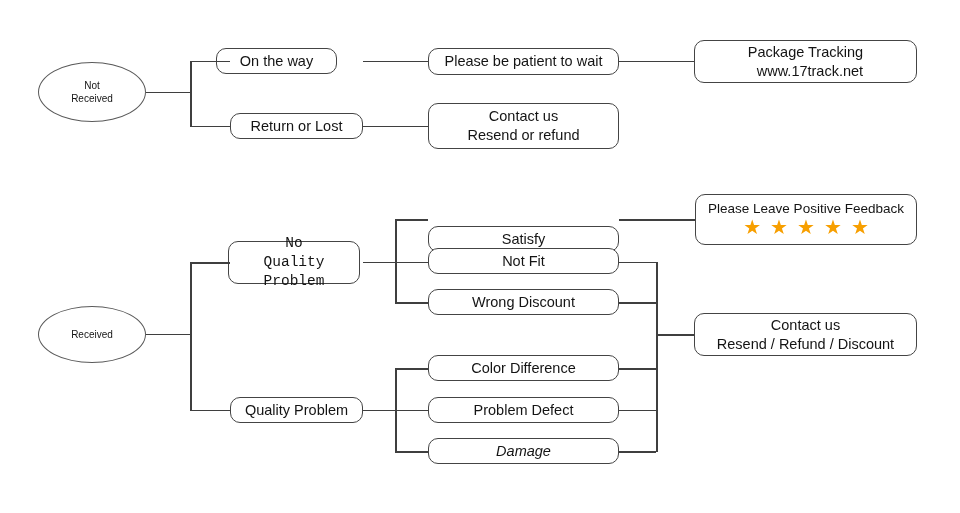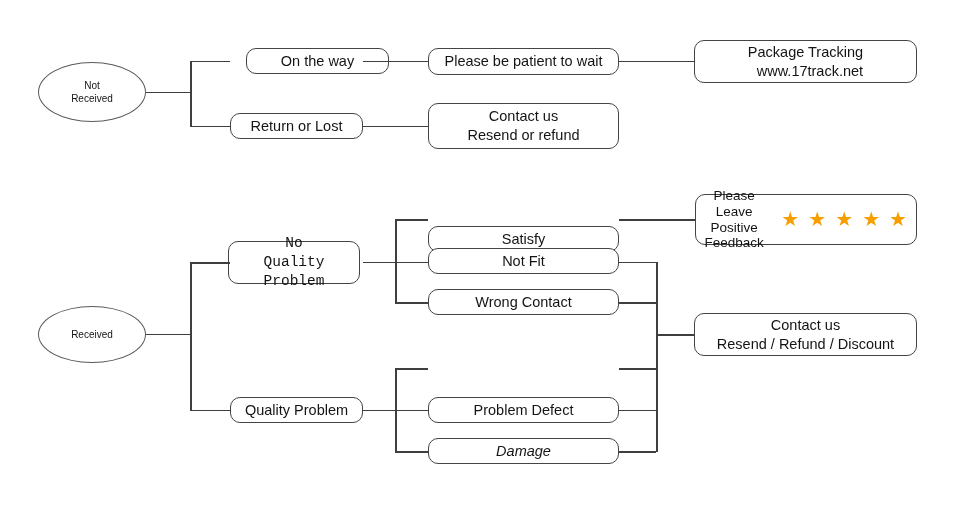--- a/index.html
+++ b/index.html
@@ -55,21 +55,21 @@
     width: 1.5px;
     background: #3f3f3f;
   }
   .feedback-box {
     position: absolute;
     box-sizing: border-box;
     border: 1.5px solid #444444;
     border-radius: 10px;
     background: #ffffff;
     display: flex;
-    flex-direction: row;
+    flex-direction: column;
     align-items: center;
     justify-content: center;
     text-align: center;
     color: #141414;
   }
   .feedback-title {
     font-size: 13.5px;
     line-height: 1.15;
   }
   .stars {
@@ -82,21 +82,21 @@
   }
 </style>
 </head>
 <body>
 
 <div class="canvas">
 
   <div class="ellipse" style="left:38px; top:62px; width:108px; height:60px;">Not
 Received</div>
 
-  <div class="box" style="left:246px; top:48px; width:143px; height:26px;border-radius:10px;">On the way</div>
+  <div class="box" style="left:216px; top:48px; width:121px; height:26px;border-radius:10px;">On the way</div>
 
   <div class="box" style="left:428px; top:48px; width:191px; height:27px;">Please be patient to wait</div>
 
   <div class="box" style="left:230px; top:113px; width:133px; height:26px;">Return or Lost</div>
 
   <div class="box" style="left:428px; top:103px; width:191px; height:46px;">Contact us
 Resend or refund</div>
 
   <div class="box" style="left:694px; top:40px; width:223px; height:43px;text-align:right;">Package Tracking
 www.17track.net</div>
@@ -113,22 +113,23 @@
 
   <div class="box" style="left:228px; top:241px; width:132px; height:43px;font-family:Liberation Mono, monospace;">No
 Quality Problem</div>
 
   <div class="box" style="left:230px; top:397px; width:133px; height:26px;">Quality Problem</div>
 
   <div class="box" style="left:428px; top:206px; width:191px; height:26px;margin-top:20px;">Satisfy</div>
 
   <div class="box" style="left:428px; top:248px; width:191px; height:26px;">Not Fit</div>
 
-  <div class="box" style="left:428px; top:289px; width:191px; height:26px;">Wrong Contact</div>
+  <div class="box" style="left:428px; top:289px; width:191px; height:26px;">Wrong Discount</div>
 
+  <div class="box" style="left:428px; top:355px; width:191px; height:26px;">Color Difference</div>
 
   <div class="box" style="left:428px; top:397px; width:191px; height:26px;">Problem Defect</div>
 
   <div class="box" style="left:428px; top:438px; width:191px; height:26px;font-style:italic;">Damage</div>
 
   <div class="feedback-box" style="left:695px; top:194px; width:222px; height:51px;">
     <div class="feedback-title">Please Leave Positive Feedback</div>
     <div class="stars">★★★★★</div>
   </div>
 

